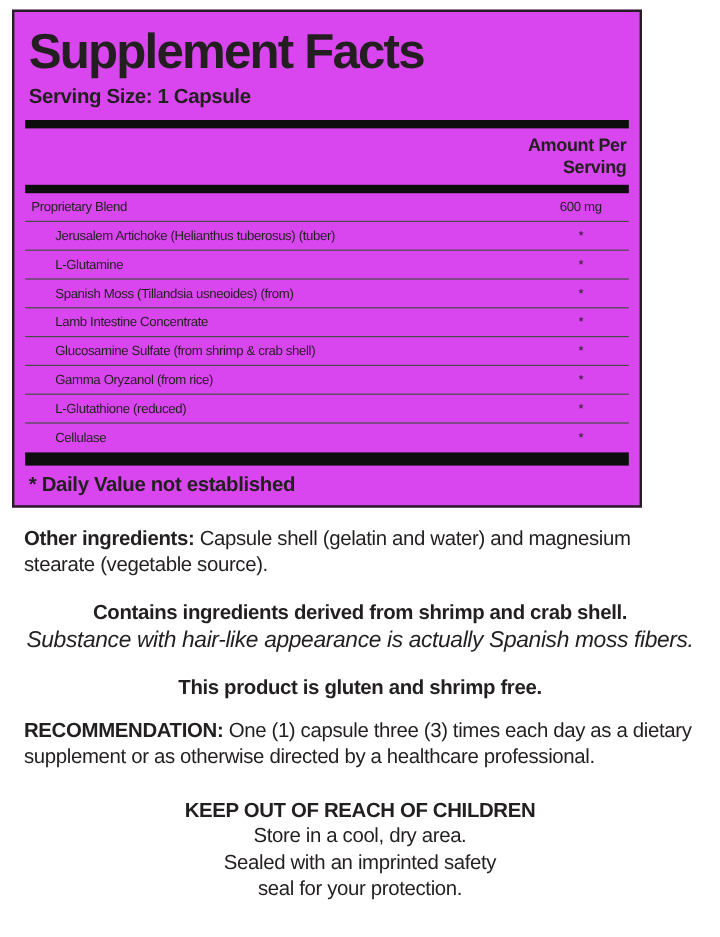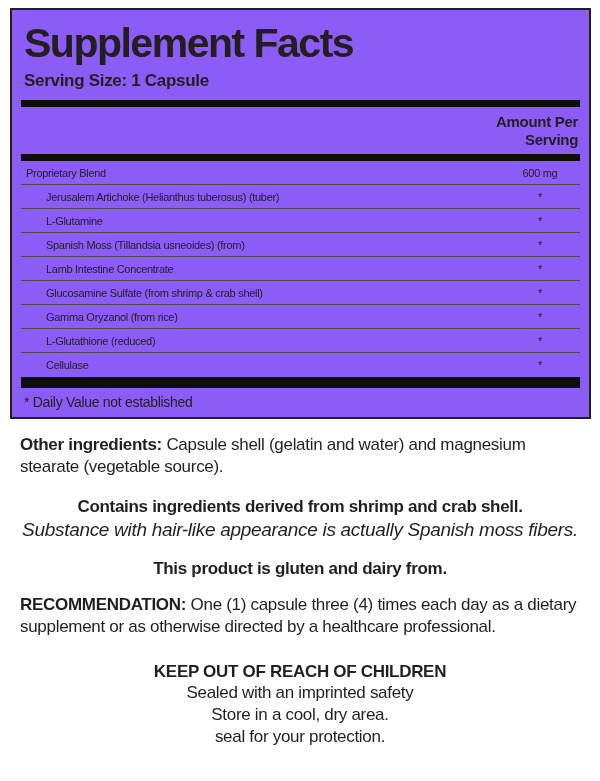--- a/index.html
+++ b/index.html
@@ -11,24 +11,24 @@
   }
   body {
     height: 781px;
     overflow: hidden;
     letter-spacing: -0.3px;
   }
 
   
   .facts-box {
     margin: 8px 9px 0 10px;
-    width: 581px;
+    width: 525px;
     border: 2.5px solid #231f20;
     padding: 9px 9px 3px 9px;
-    background: #8b5cf6;
+    background: #d946ef;
   }
   .facts-title {
     font-size: 41px;
     font-weight: bold;
     letter-spacing: -1.5px;
     line-height: 1.0;
     padding: 4px 0 0 3px;
   }
   .serving-size {
     font-size: 17px;
@@ -67,22 +67,22 @@
   .row:last-child { border-bottom: none; }
   .row.indent { padding-left: 25px; }
   .ing-name { white-space: nowrap; }
   .ing-amt {
     width: 80px;
     flex: 0 0 80px;
     text-align: center;
     white-space: nowrap;
   }
   .footnote {
-    font-size: 14px;
-    font-weight: normal;
+    font-size: 17px;
+    font-weight: bold;
     padding: 6px 0 4px 3px;
   }
 
   
   .info { padding: 0 20px; }
   .para {
     font-size: 17px;
     line-height: 1.32;
     margin-top: 15px;
   }
@@ -165,22 +165,22 @@
 
   <div class="footnote">* Daily Value not established</div>
 </div>
 
 <div class="info">
   <div class="para"><b>Other ingredients:</b><span> Capsule shell (gelatin and water) and magnesium stearate (vegetable source).</span></div>
 
   <div class="contains-note center bold">Contains ingredients derived from shrimp and crab shell.</div>
   <div class="substance-note center italic">Substance with hair-like appearance is actually Spanish moss fibers.</div>
 
-  <div class="gluten-note center bold">This product is gluten and dairy from.</div>
+  <div class="gluten-note center bold">This product is gluten and shrimp free.</div>
 
-  <div class="para"><b>RECOMMENDATION:</b><span> One (1) capsule three (4) times each day as a dietary supplement or as otherwise directed by a healthcare professional.</span></div>
+  <div class="para"><b>RECOMMENDATION:</b><span> One (1) capsule three (3) times each day as a dietary supplement or as otherwise directed by a healthcare professional.</span></div>
 
   <div class="keep-out center bold">KEEP OUT OF REACH OF CHILDREN</div>
+  <div class="storage center">Store in a cool, dry area.</div>
   <div class="storage center">Sealed with an imprinted safety</div>
-  <div class="storage center">Store in a cool, dry area.</div>
   <div class="storage center">seal for your protection.</div>
 
 </div>
 
 </body></html>

